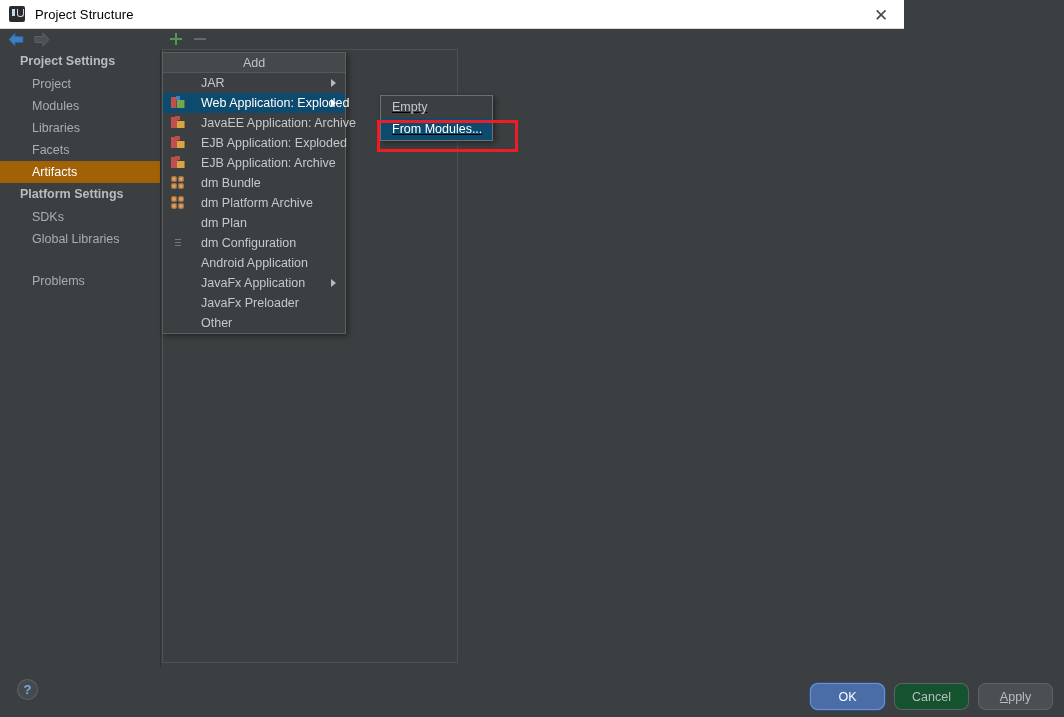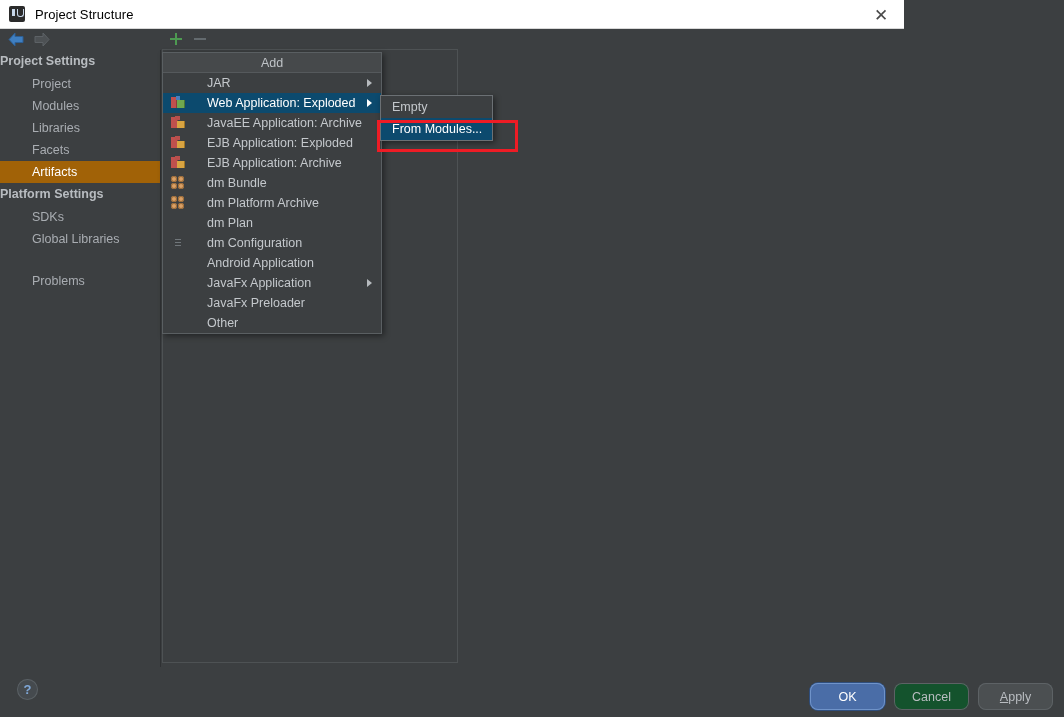--- a/index.html
+++ b/index.html
@@ -73,21 +73,21 @@
 
   
   .sidebar {
     position: absolute; left: 0; top: 50px;
     width: 161px; height: 617px;
     background: #3c3f41;
     border-right: 1px solid #2f3133;
   }
   .sb-group {
     height: 23px; line-height: 23px;
-    padding-left: 0;
+    padding-left: 20px;
     font-size: 12.5px; color: #b8bcc0;
     font-weight: bold;
   }
   .sb-item {
     height: 22px; line-height: 22px;
     padding-left: 32px;
     font-size: 12.5px; color: #a9adb2;
     cursor: pointer;
   }
   .sb-item.selected {
@@ -123,21 +123,21 @@
 
   .right-pane {
     position: absolute; left: 459px; top: 49px;
     width: 604px; height: 614px;
     background: #3c3f41;
   }
 
   
   .menu {
     position: absolute; left: 162px; top: 52px;
-    width: 220px;
+    width: 184px;
     background: #3c3f41;
     border: 1px solid #5a5f62;
     box-shadow: 2px 2px 6px rgba(0,0,0,.45);
     z-index: 40;
   }
   .menu-header {
     height: 20px; line-height: 20px;
     text-align: center;
     font-size: 12.5px; color: #bfc3c7;
     background: #46494b;
@@ -145,21 +145,21 @@
   }
   .menu-item {
     height: 20px;
     display: flex; align-items: center;
     padding-left: 8px;
     font-size: 12.5px; color: #c4c8cc;
     cursor: pointer;
     position: relative;
   }
   .menu-item.selected { background: #0c4a6e; color: #ffffff; }
-  .menu-label { margin-left: 22px; white-space: nowrap; }
+  .menu-label { margin-left: 16px; white-space: nowrap; }
   .submenu-arrow {
     position: absolute; right: 9px; top: 50%;
     transform: translateY(-50%);
     width: 0; height: 0;
     border-top: 4px solid transparent;
     border-bottom: 4px solid transparent;
     border-left: 5px solid #b6babe;
   }
   .menu-item.selected .submenu-arrow { border-left-color: #ffffff; }
 
@@ -207,20 +207,21 @@
   }
 
   
   .submenu {
     position: absolute; left: 380px; top: 95px;
     width: 113px;
     background: #3c3f41;
     border: 1px solid #6b7074;
     box-shadow: 2px 2px 6px rgba(0,0,0,.45);
     z-index: 50;
+    text-decoration: underline;
   }
   .submenu .menu-item { padding-left: 11px; height: 22px; }
   .submenu .menu-label { margin-left: 0; }
 
   
   .annot {
     position: absolute; left: 377px; top: 120px;
     width: 141px; height: 32px;
     border: 3px solid #ee1c25;
     z-index: 60;

